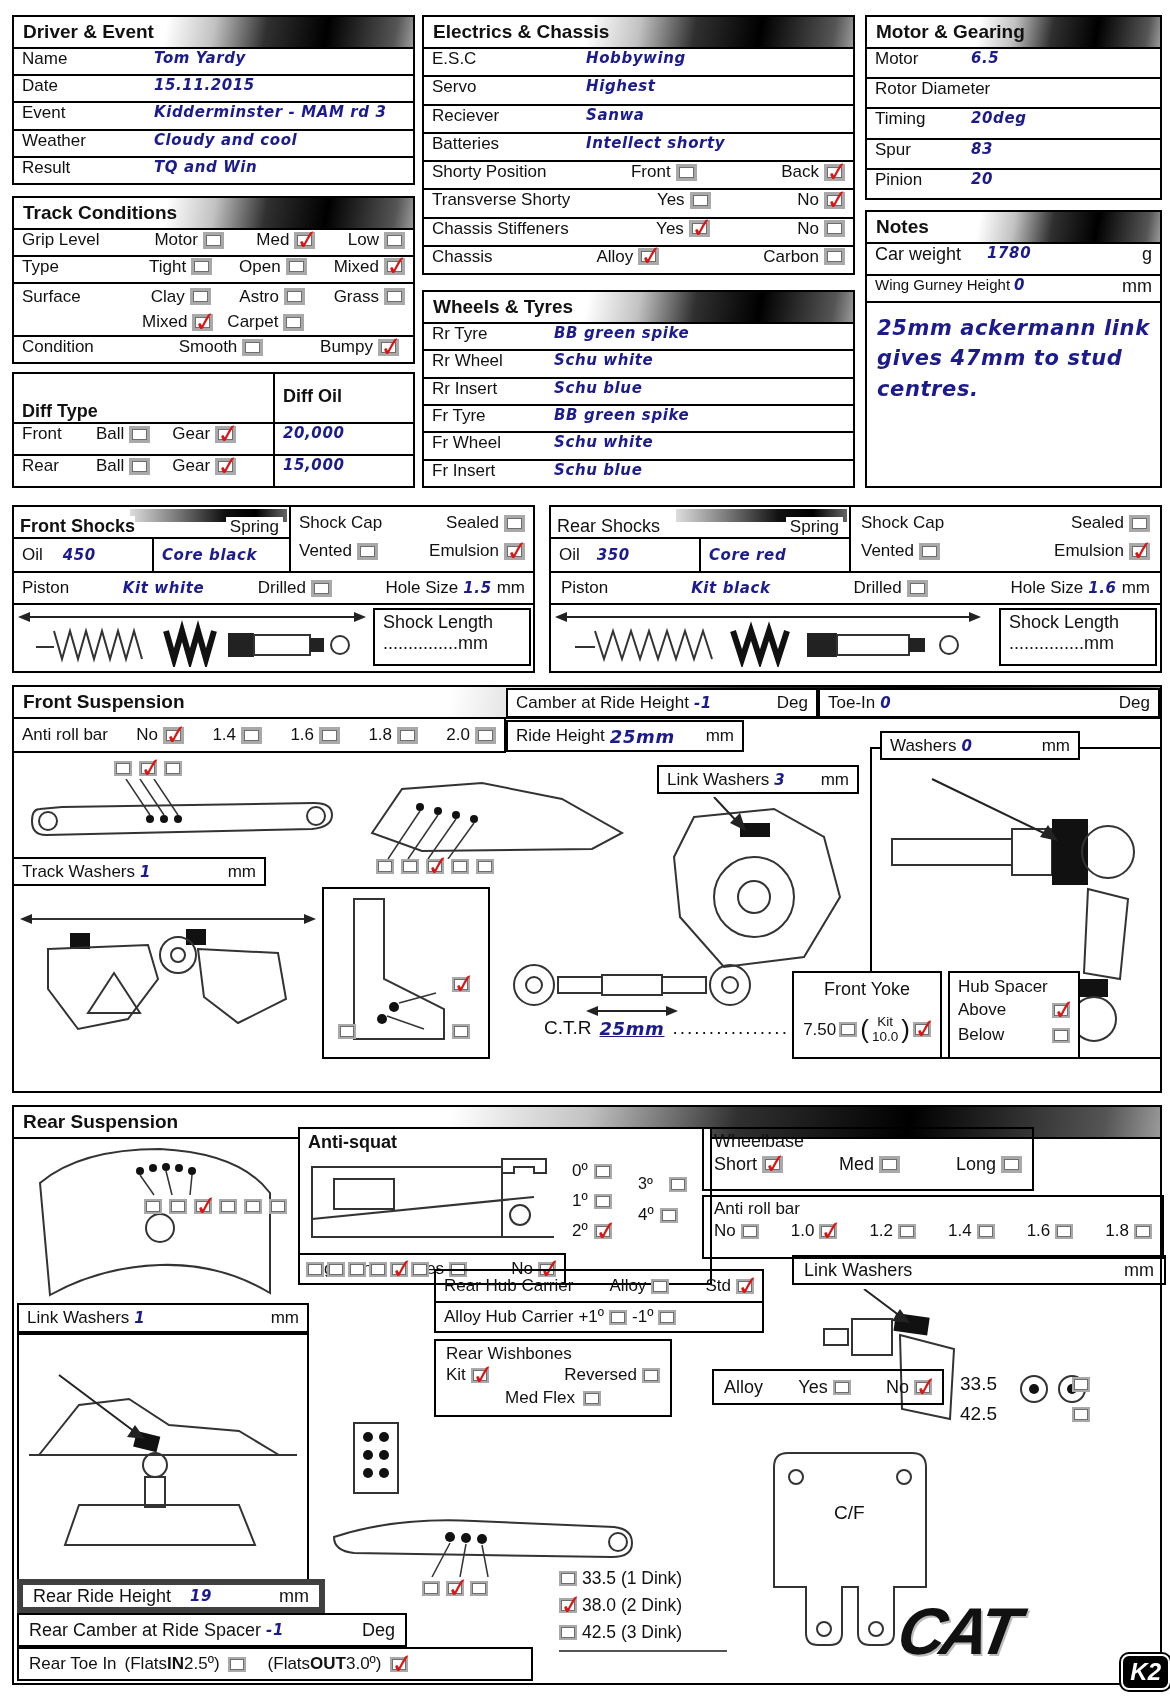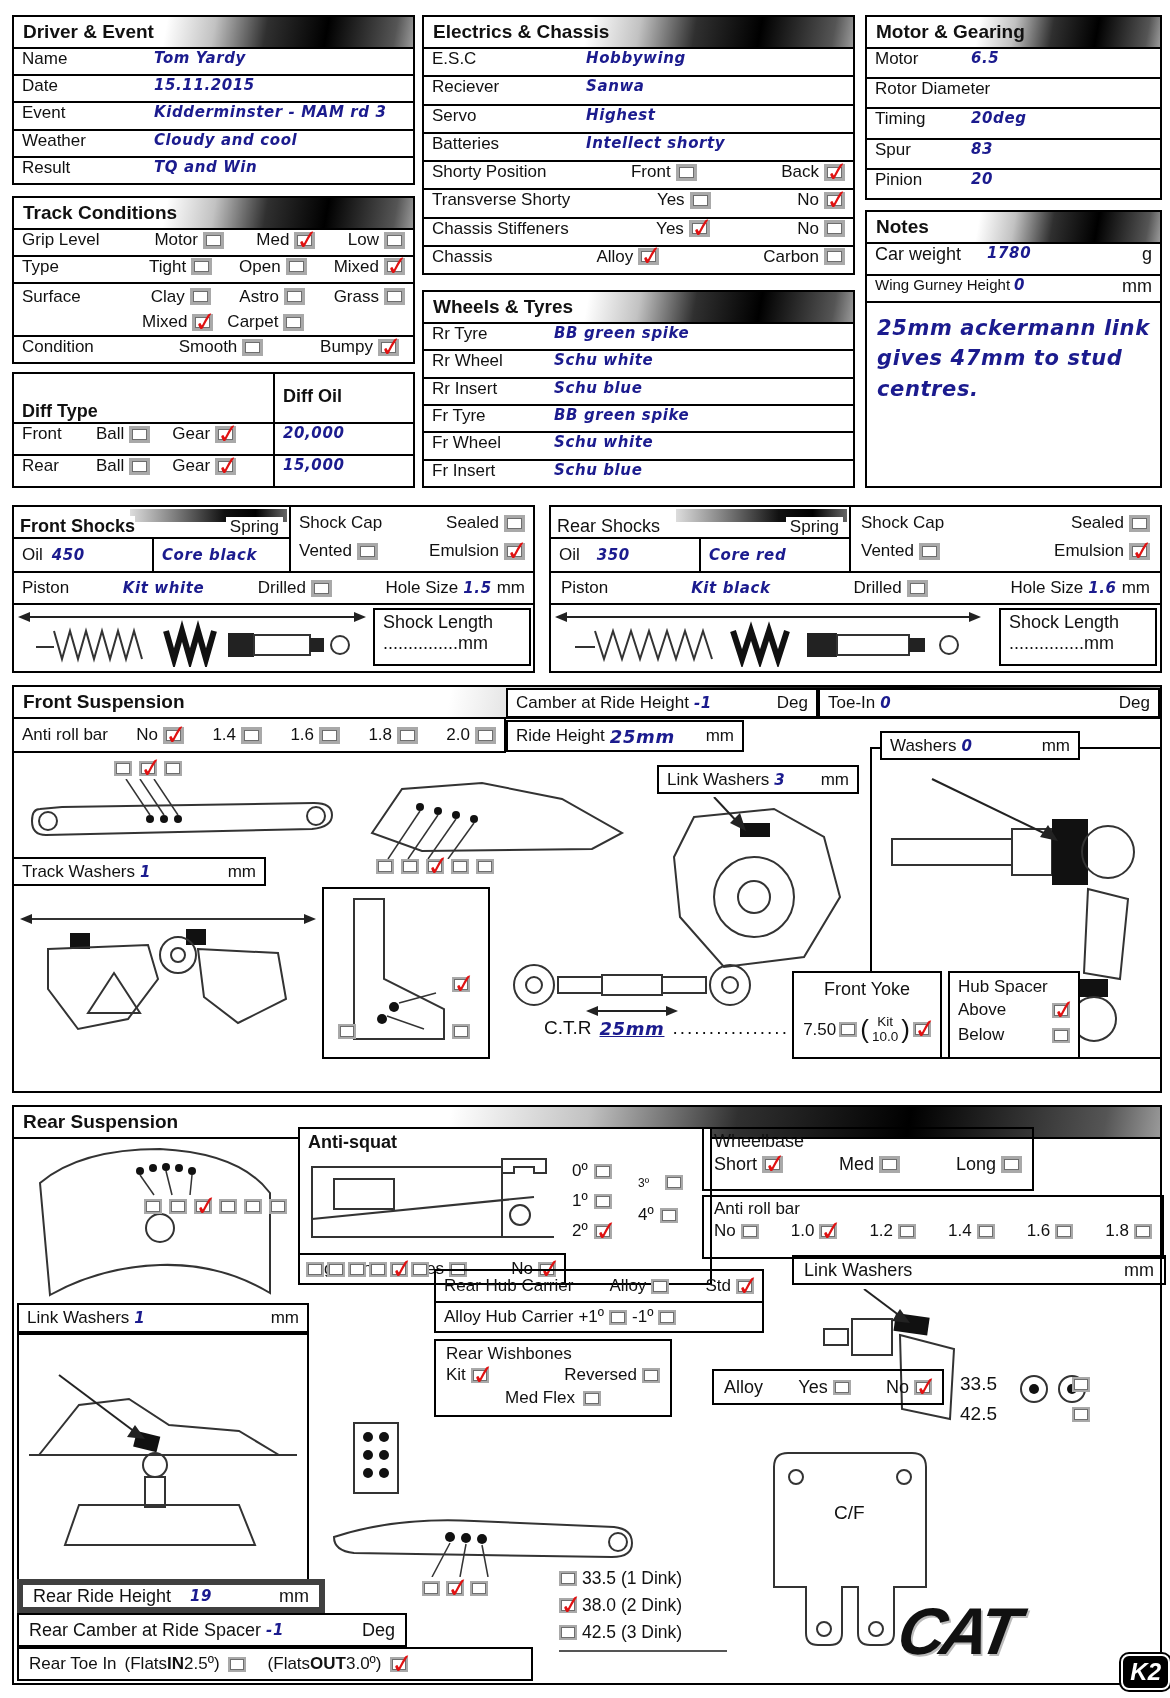--- a/index.html
+++ b/index.html
@@ -180,26 +180,26 @@
 
   <div class="panel" style="left:422px;top:15px;width:433px;height:260px;display:flex;flex-direction:column">
     <div class="hdr">
         <span>Electrics &amp; Chassis</span>
       </div>
     <div class="kv nt">
         <span class="lab" style="width:150px">E.S.C</span>
         <span class="hw">Hobbywing</span>
       </div>
     <div class="kv">
+        <span class="lab" style="width:150px">Servo</span>
+        <span class="hw">Highest</span>
+      </div>
+    <div class="kv">
         <span class="lab" style="width:150px">Reciever</span>
         <span class="hw">Sanwa</span>
-      </div>
-    <div class="kv">
-        <span class="lab" style="width:150px">Servo</span>
-        <span class="hw">Highest</span>
       </div>
     <div class="kv">
         <span class="lab" style="width:150px">Batteries</span>
         <span class="hw">Intellect shorty</span>
       </div>
     <div class="kv sp">
       <span class="lab">Shorty Position</span>
       <span class="g">
           <span>Front</span>
           <span class="cb"></span>
@@ -322,21 +322,21 @@
   <div class="panel" style="left:12px;top:505px;width:523px;height:168px">
     <div style="display:flex;height:64px">
       <div style="flex:0 0 277px;display:flex;flex-direction:column;border-right:2px solid #000">
         <div class="band" style="display:flex;align-items:flex-end;height:30px;padding:0 6px">
           <span style="font-weight:bold;font-size:18px;background:#fff;position:relative;z-index:1">Front Shocks</span>
           <span style="margin-left:auto;font-size:17px;position:relative;z-index:1;background:#fff;padding:0 4px">Spring</span>
         </div>
         <div style="display:flex;flex:1;border-top:2px solid #000">
           <div class="g" style="flex:0 0 140px;border-right:2px solid #000;padding:0 8px;font-size:17px">
             <span>Oil</span>
-            <span class="hw" style="margin-left:4px">450</span>
+            <span class="hw" style="margin-left:15px">450</span>
           </div>
           <div class="g" style="flex:1;padding:0 8px">
             <span class="hw">Core black</span>
           </div>
         </div>
       </div>
       <div style="flex:1;padding:2px 8px;font-size:17px">
         <div class="g sp" style="height:28px">
             <span>Shock Cap</span>
           <span class="g">
@@ -690,21 +690,21 @@
           <span class="cb sm"></span>
         </div>
       <div class="abs g" style="left:272px;top:62px;gap:6px;font-size:17px">
           <span>1º</span>
           <span class="cb sm"></span>
         </div>
       <div class="abs g" style="left:272px;top:92px;gap:6px;font-size:17px">
           <span>2º</span>
           <span class="cb sm checked"></span>
         </div>
-      <div class="abs g" style="left:338px;top:46px;gap:16px;font-size:12px">
+      <div class="abs g" style="left:338px;top:46px;gap:16px;font-size:16px">
           <span>3º</span>
           <span class="cb sm"></span>
         </div>
       <div class="abs g" style="left:338px;top:76px;gap:6px;font-size:17px">
           <span>4º</span>
           <span class="cb sm"></span>
         </div>
       <div class="abs g" style="left:0;bottom:0;width:266px;height:30px;border-top:2px solid #000;border-right:2px solid #000;padding:0 8px;font-size:17px;justify-content:space-between">
         <span>High Pin</span>
         <span class="g">

